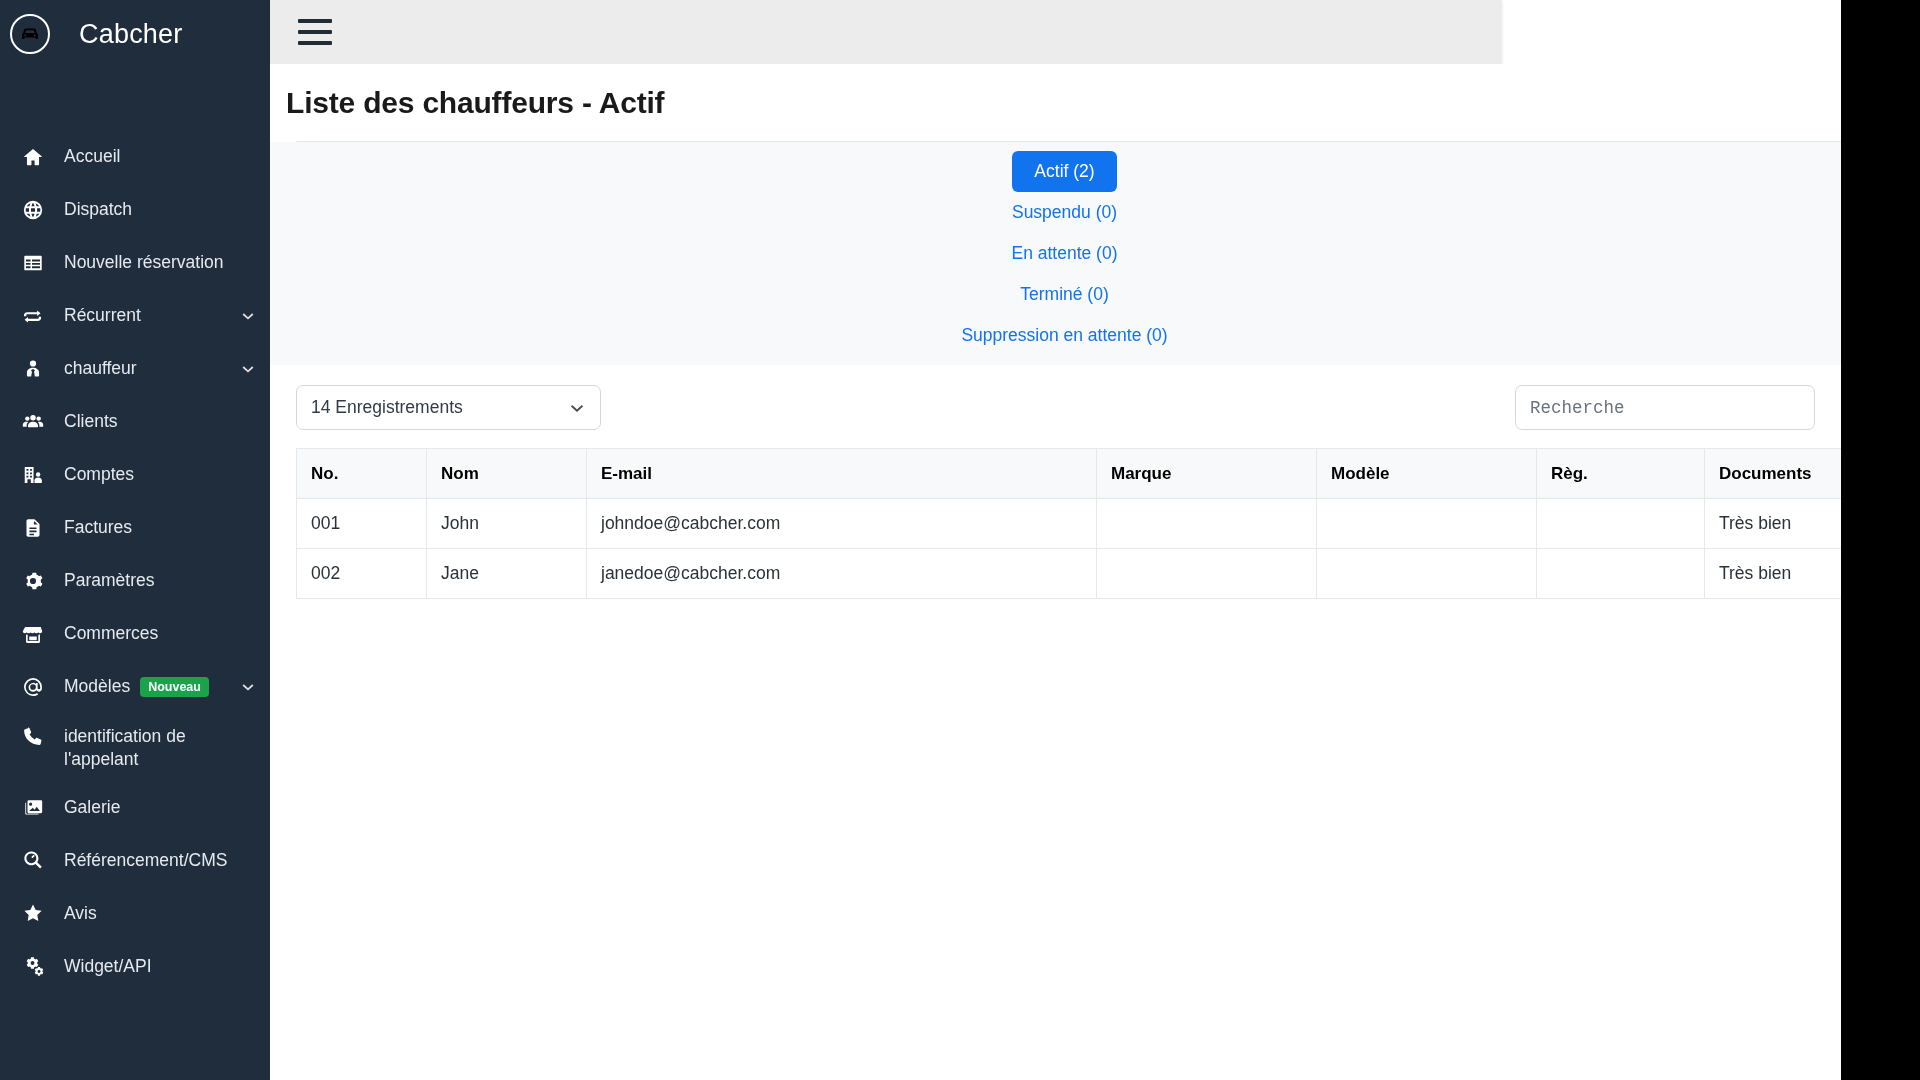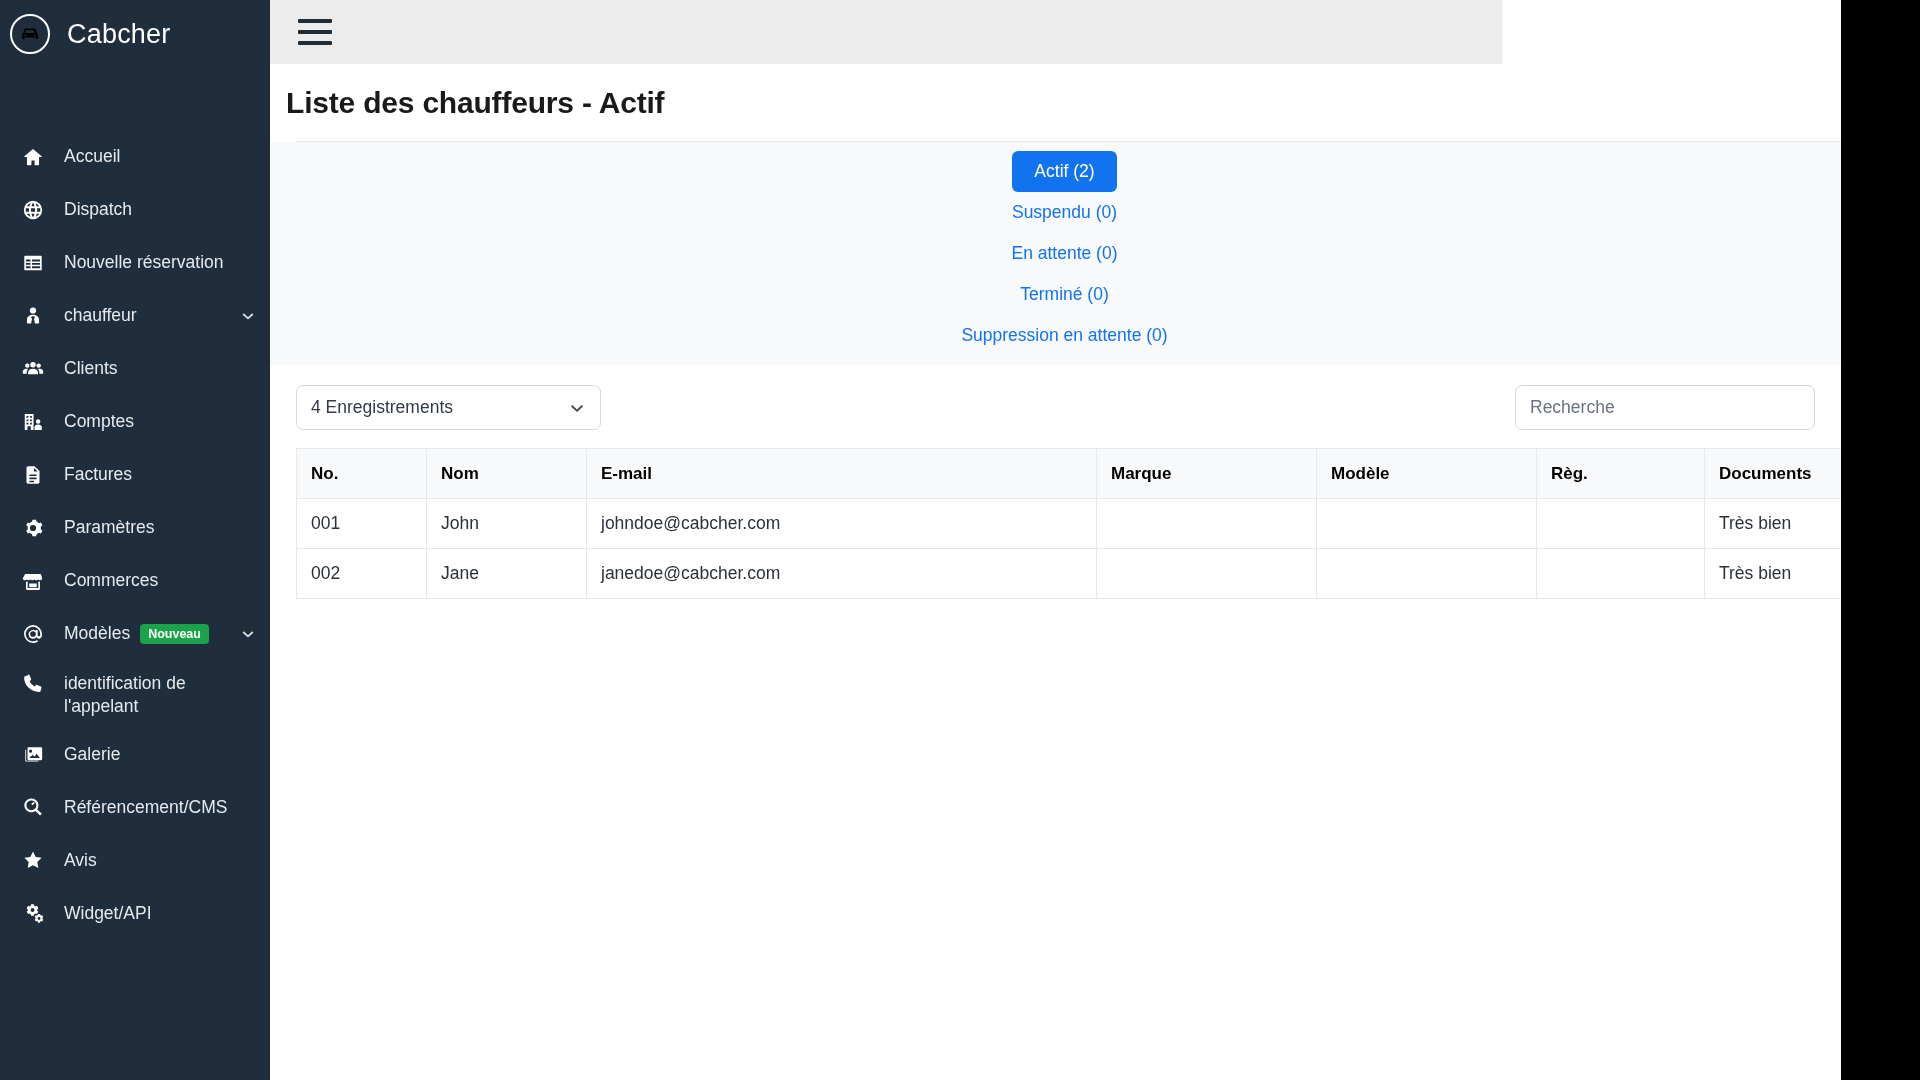--- a/index.html
+++ b/index.html
@@ -25,21 +25,21 @@
 
   
   #sidebar {
     position: absolute; left: 0; top: 0;
     width: 270px; height: 1080px;
     background: #1f2d3d;
     color: #ffffff;
     overflow: hidden;
   }
   .brand {
-    display: flex; align-items: center; gap: 17px;
+    display: flex; align-items: center; gap: 29px;
     padding: 14px 0 14px 10px;
     height: 68px;
   }
   .brand-logo {
     width: 40px; height: 40px; border-radius: 50%;
     border: 2px solid #ffffff;
     display: flex; align-items: center; justify-content: center;
     flex: 0 0 auto;
   }
   .brand-name {
@@ -151,21 +151,21 @@
   }
   .records-select .caret svg { display:block; stroke:#444c56; fill:none; stroke-width:2; }
 
   .search-box {
     width: 300px; height: 45px;
     border: 1px solid #d3d8de;
     border-radius: 7px;
     background: #ffffff;
     padding: 0 14px;
     font-size: 17.5px; color: #6b737c;
-    font-family: Liberation Sans, sans-serif;
+    font-family: Liberation Mono, monospace;
     outline: none;
   }
   .search-box::placeholder { color: #6b737c; }
 
   
   .table-wrap { padding: 0 26px; }
   table.data {
     width: 1560px;
     border-collapse: collapse;
     table-layout: fixed;
@@ -240,20 +240,33 @@
 
       <div class="nav-item">
         <span class="nav-icon">
           <svg width="22" height="22" viewBox="0 0 24 24">
               <path d="M3.5 4h17c.6 0 1 .4 1 1v14c0 .6-.4 1-1 1h-17c-.6 0-1-.4-1-1V5c0-.6.4-1 1-1zm.8 4.2v2.1h5v-2.1h-5zm6.6 0v2.1h8.8V8.2h-8.8zM4.3 11.9V14h5v-2.1h-5zm6.6 0V14h8.8v-2.1h-8.8zM4.3 15.6v2.2h5v-2.2h-5zm6.6 0v2.2h8.8v-2.2h-8.8z"></path>
             </svg>
         </span>
         <span class="nav-label">Nouvelle réservation</span>
       </div>
 
+      <div class="nav-item">
+        <span class="nav-icon">
+          <svg width="22" height="22" viewBox="0 0 24 24">
+              <path d="M5.5 7.8h11V6l3.7 3-3.7 3v-1.9h-11c-.5 0-.8.4-.8.9v1.2H2.2v-1.2c0-1.8 1.5-3.2 3.3-3.2zm13 5.1h2.3v1.3c0 1.8-1.5 3.2-3.3 3.2h-11V19l-3.7-3 3.7-3v1.9h11c.5 0 .8-.4.8-.9v-1.1z"></path>
+            </svg>
+        </span>
+        <span class="nav-label">Récurrent</span>
+        <span class="nav-caret">
+          <svg width="16" height="16" viewBox="0 0 20 20">
+              <polyline points="4,7.5 10,13 16,7.5"></polyline>
+            </svg>
+        </span>
+      </div>
 
       <div class="nav-item">
         <span class="nav-icon">
           <svg width="22" height="22" viewBox="0 0 24 24">
               <circle cx="12" cy="6" r="3.4"></circle>
               <path d="M12 10.6c-3.6 0-6.6 2.3-6.6 5.1v3.6c0 .5.4.9.9.9h3.6l1-5.2-1.1-1.6 2.2-1.4 2.2 1.4-1.1 1.6 1 5.2h3.6c.5 0 .9-.4.9-.9v-3.6c0-2.8-3-5.1-6.6-5.1z"></path>
             </svg>
         </span>
         <span class="nav-label">chauffeur</span>
         <span class="nav-caret">
@@ -395,21 +408,21 @@
     <div class="tabstrip">
       <div class="tab active">Actif (2)</div>
       <div class="tab">Suspendu (0)</div>
       <div class="tab">En attente (0)</div>
       <div class="tab">Terminé (0)</div>
       <div class="tab">Suppression en attente (0)</div>
     </div>
 
     <div class="toolbar">
       <div class="records-select">
-        <span>4 Enregistrements</span>
+        <span>14 Enregistrements</span>
         <span class="caret">
           <svg width="18" height="18" viewBox="0 0 20 20">
               <polyline points="4,7.5 10,13 16,7.5"></polyline>
             </svg>
         </span>
       </div>
       <input class="search-box" type="text" placeholder="Recherche" style="">
     </div>
 
     <div class="table-wrap">

